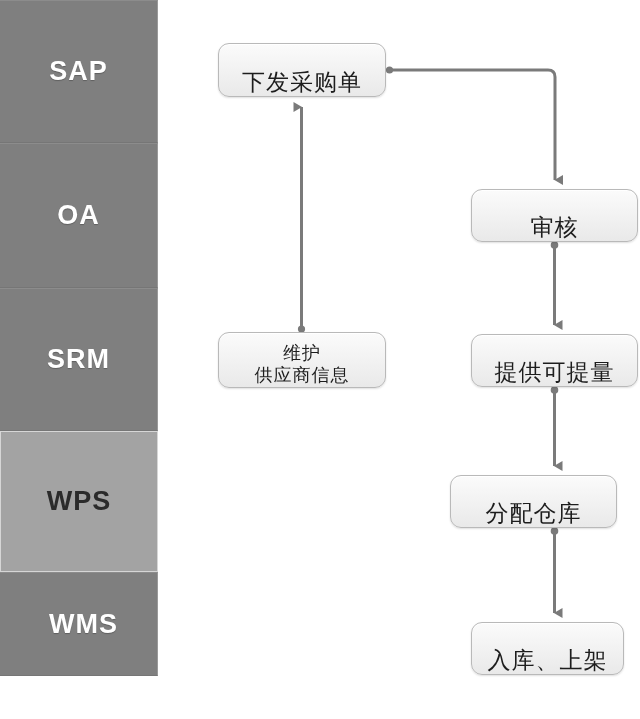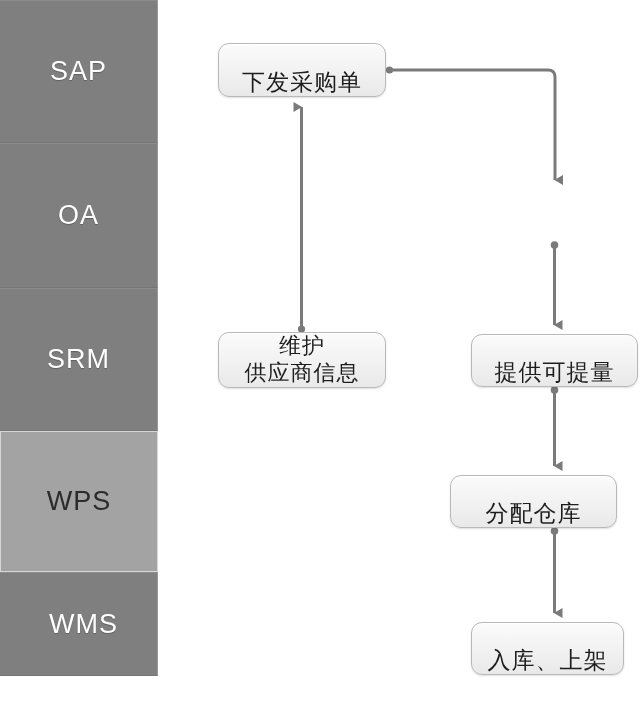--- a/index.html
+++ b/index.html
@@ -27,21 +27,21 @@
     height: 719px;
   }
   .lane {
     position: absolute;
     left: 0;
     width: 158px;
     box-sizing: border-box;
     display: flex;
     align-items: center;
     justify-content: center;
-    font-weight: normal;
+    font-weight: bold;
     letter-spacing: 1px;
   }
   .lane.dark {
     background: #7f7f7f;
     color: #ffffff;
     border-top: 1px solid #8c8c8c;
     border-bottom: 1px solid #767676;
     border-right: 1px solid #9a9a9a;
   }
   .lane.light {
@@ -71,21 +71,21 @@
     text-align: center;
     color: #1d1d1d;
   }
   .node-label {
     font-size: 23px;
     line-height: 1.18;
     white-space: pre-line;
     letter-spacing: 1px;
   }
   .node-label.two-line {
-    font-size: 22px;
+    font-size: 18px;
     line-height: 1.22;
   }
 
   
   #connectors {
     position: absolute;
     left: 0;
     top: 0;
     width: 640px;
     height: 719px;
@@ -154,20 +154,23 @@
     <g>
       <circle cx="554.5" cy="531" r="3.8" fill="#7a7a7a"></circle>
       <path d="M554.5,532 V613" fill="none" stroke="#7a7a7a" stroke-width="3" marker-end="url(#arrow-down)"></path>
     </g>
   </svg>
 
   <div class="node" style="left:218px;top:43px;width:168px;height:54px;">
     <span class="node-label">下发采购单</span>
   </div>
 
+  <div class="node" style="left:471px;top:189px;width:167px;height:53px;">
+    <span class="node-label">审核</span>
+  </div>
 
   <div class="node" style="left:218px;top:332px;width:168px;height:56px;">
     <span class="node-label two-line">维护
 供应商信息</span>
   </div>
 
   <div class="node" style="left:471px;top:334px;width:167px;height:53px;">
     <span class="node-label">提供可提量</span>
   </div>
 

